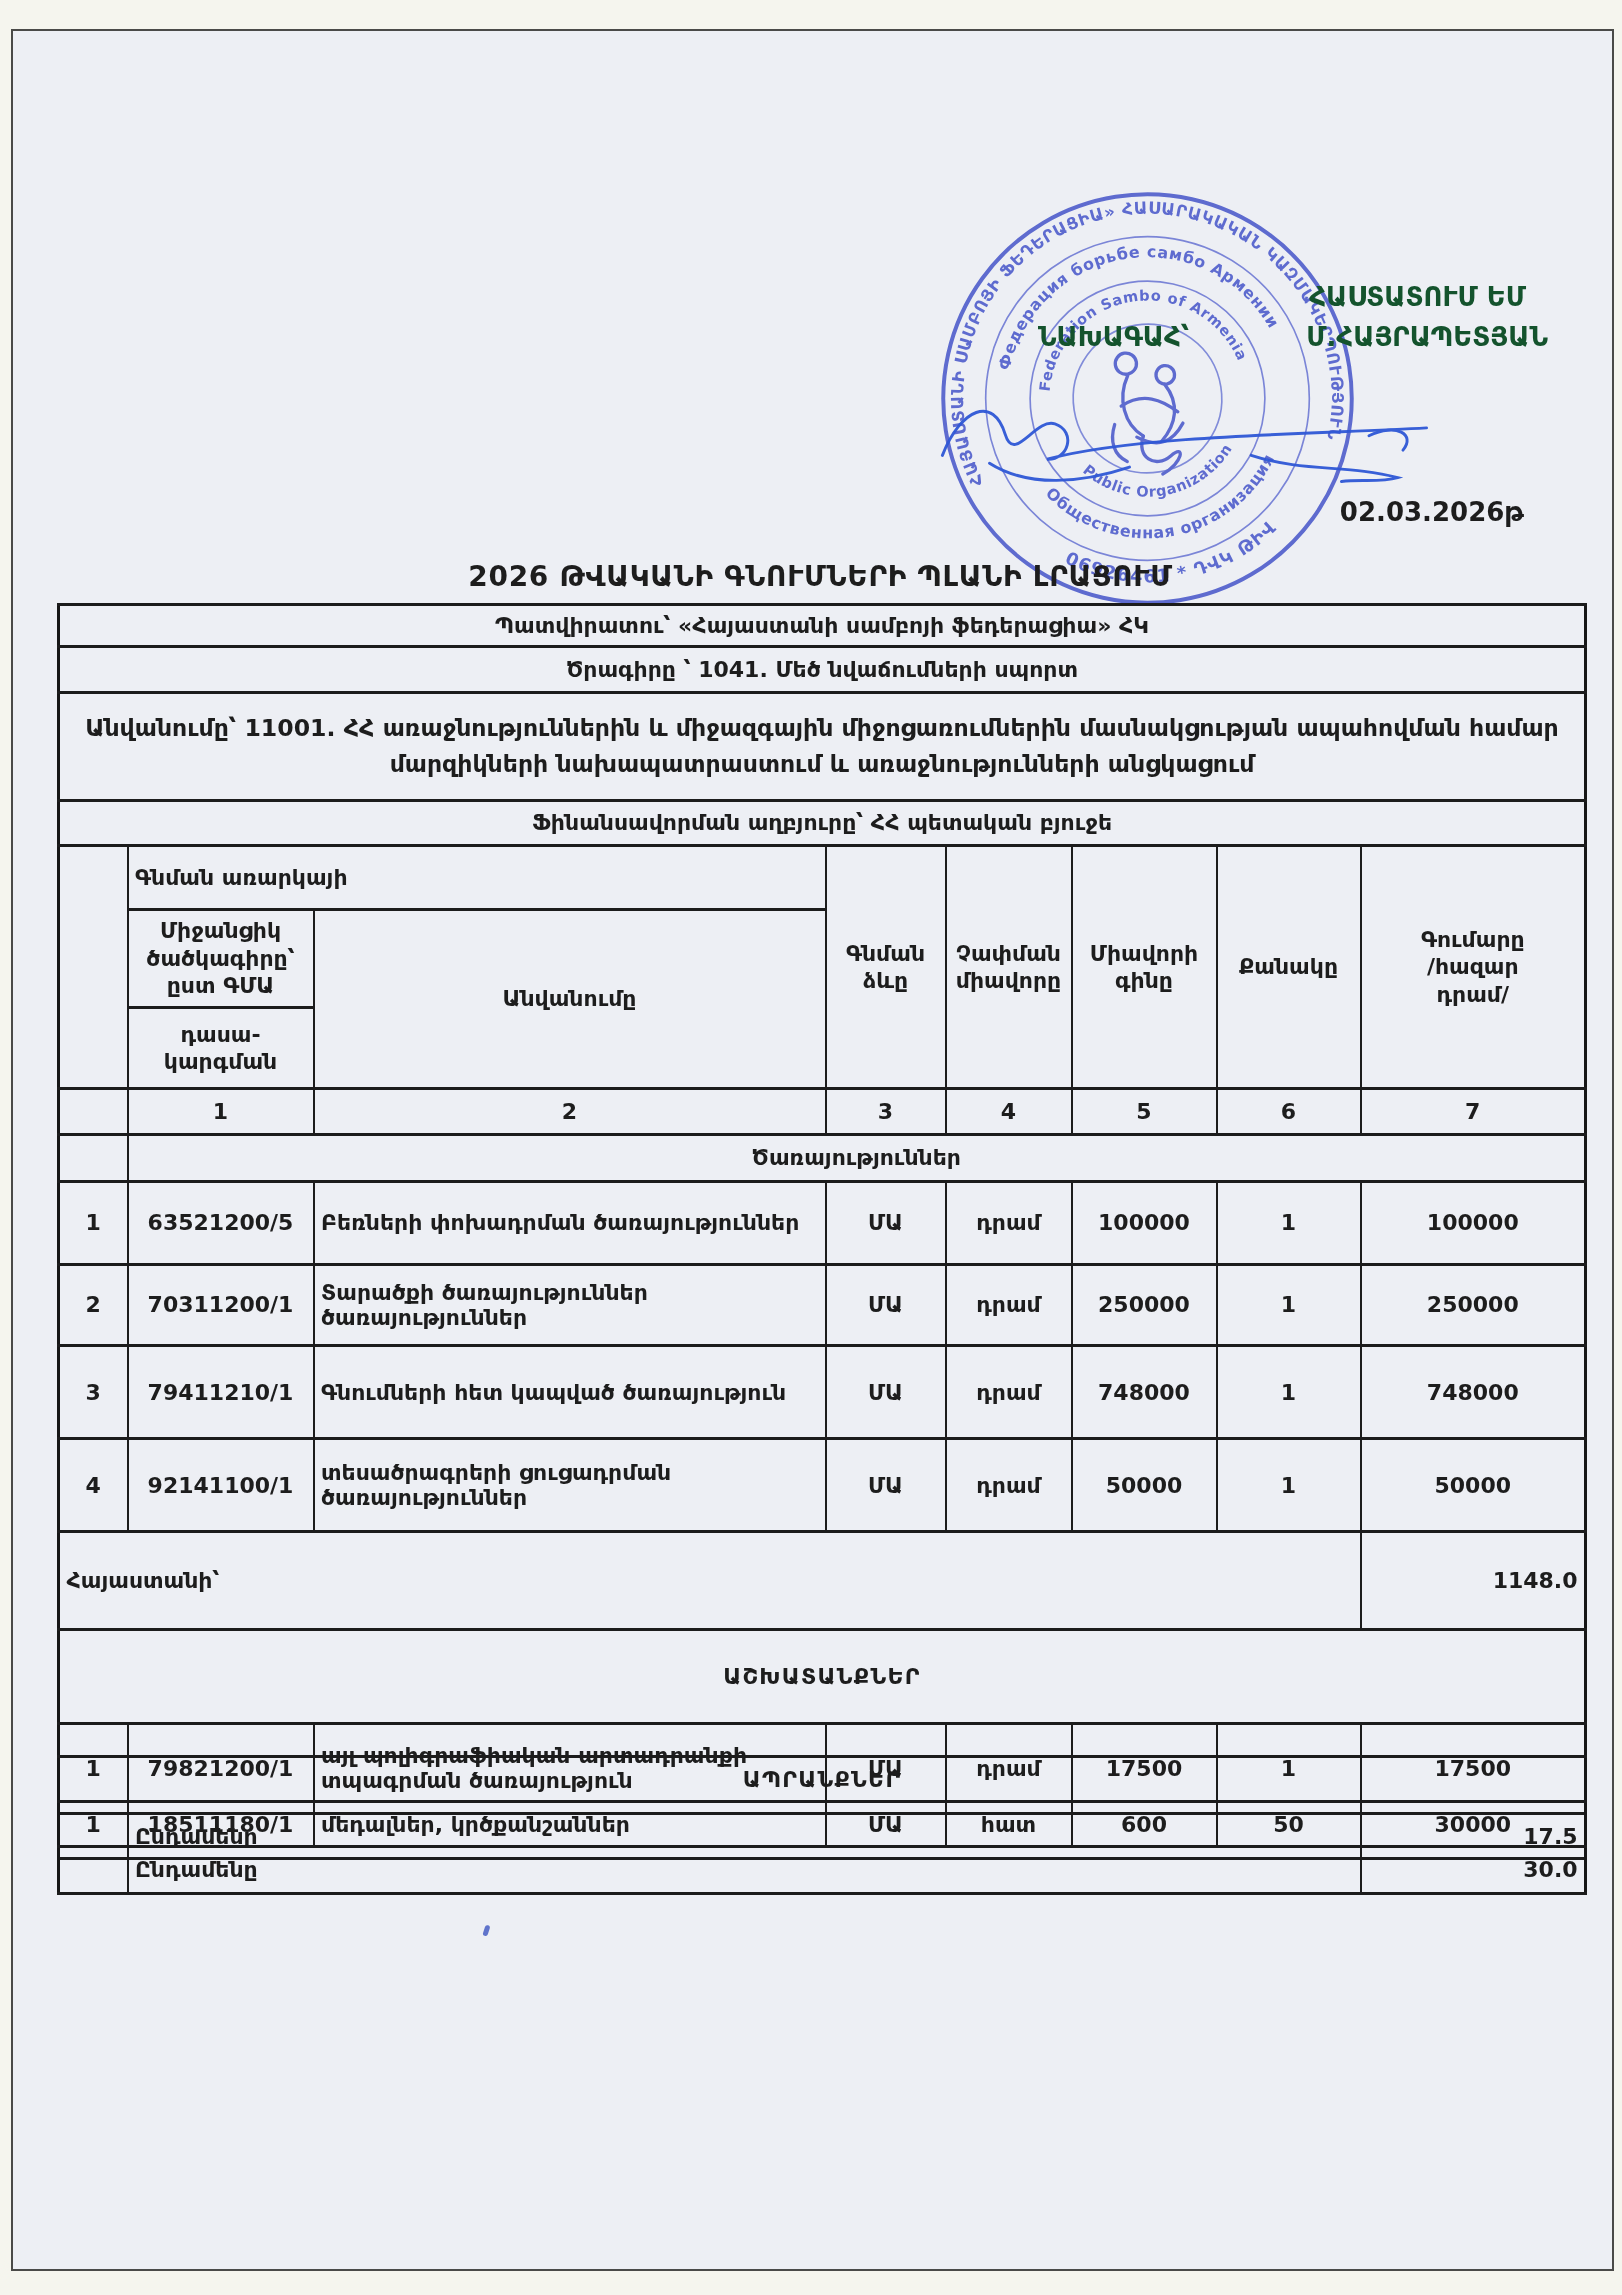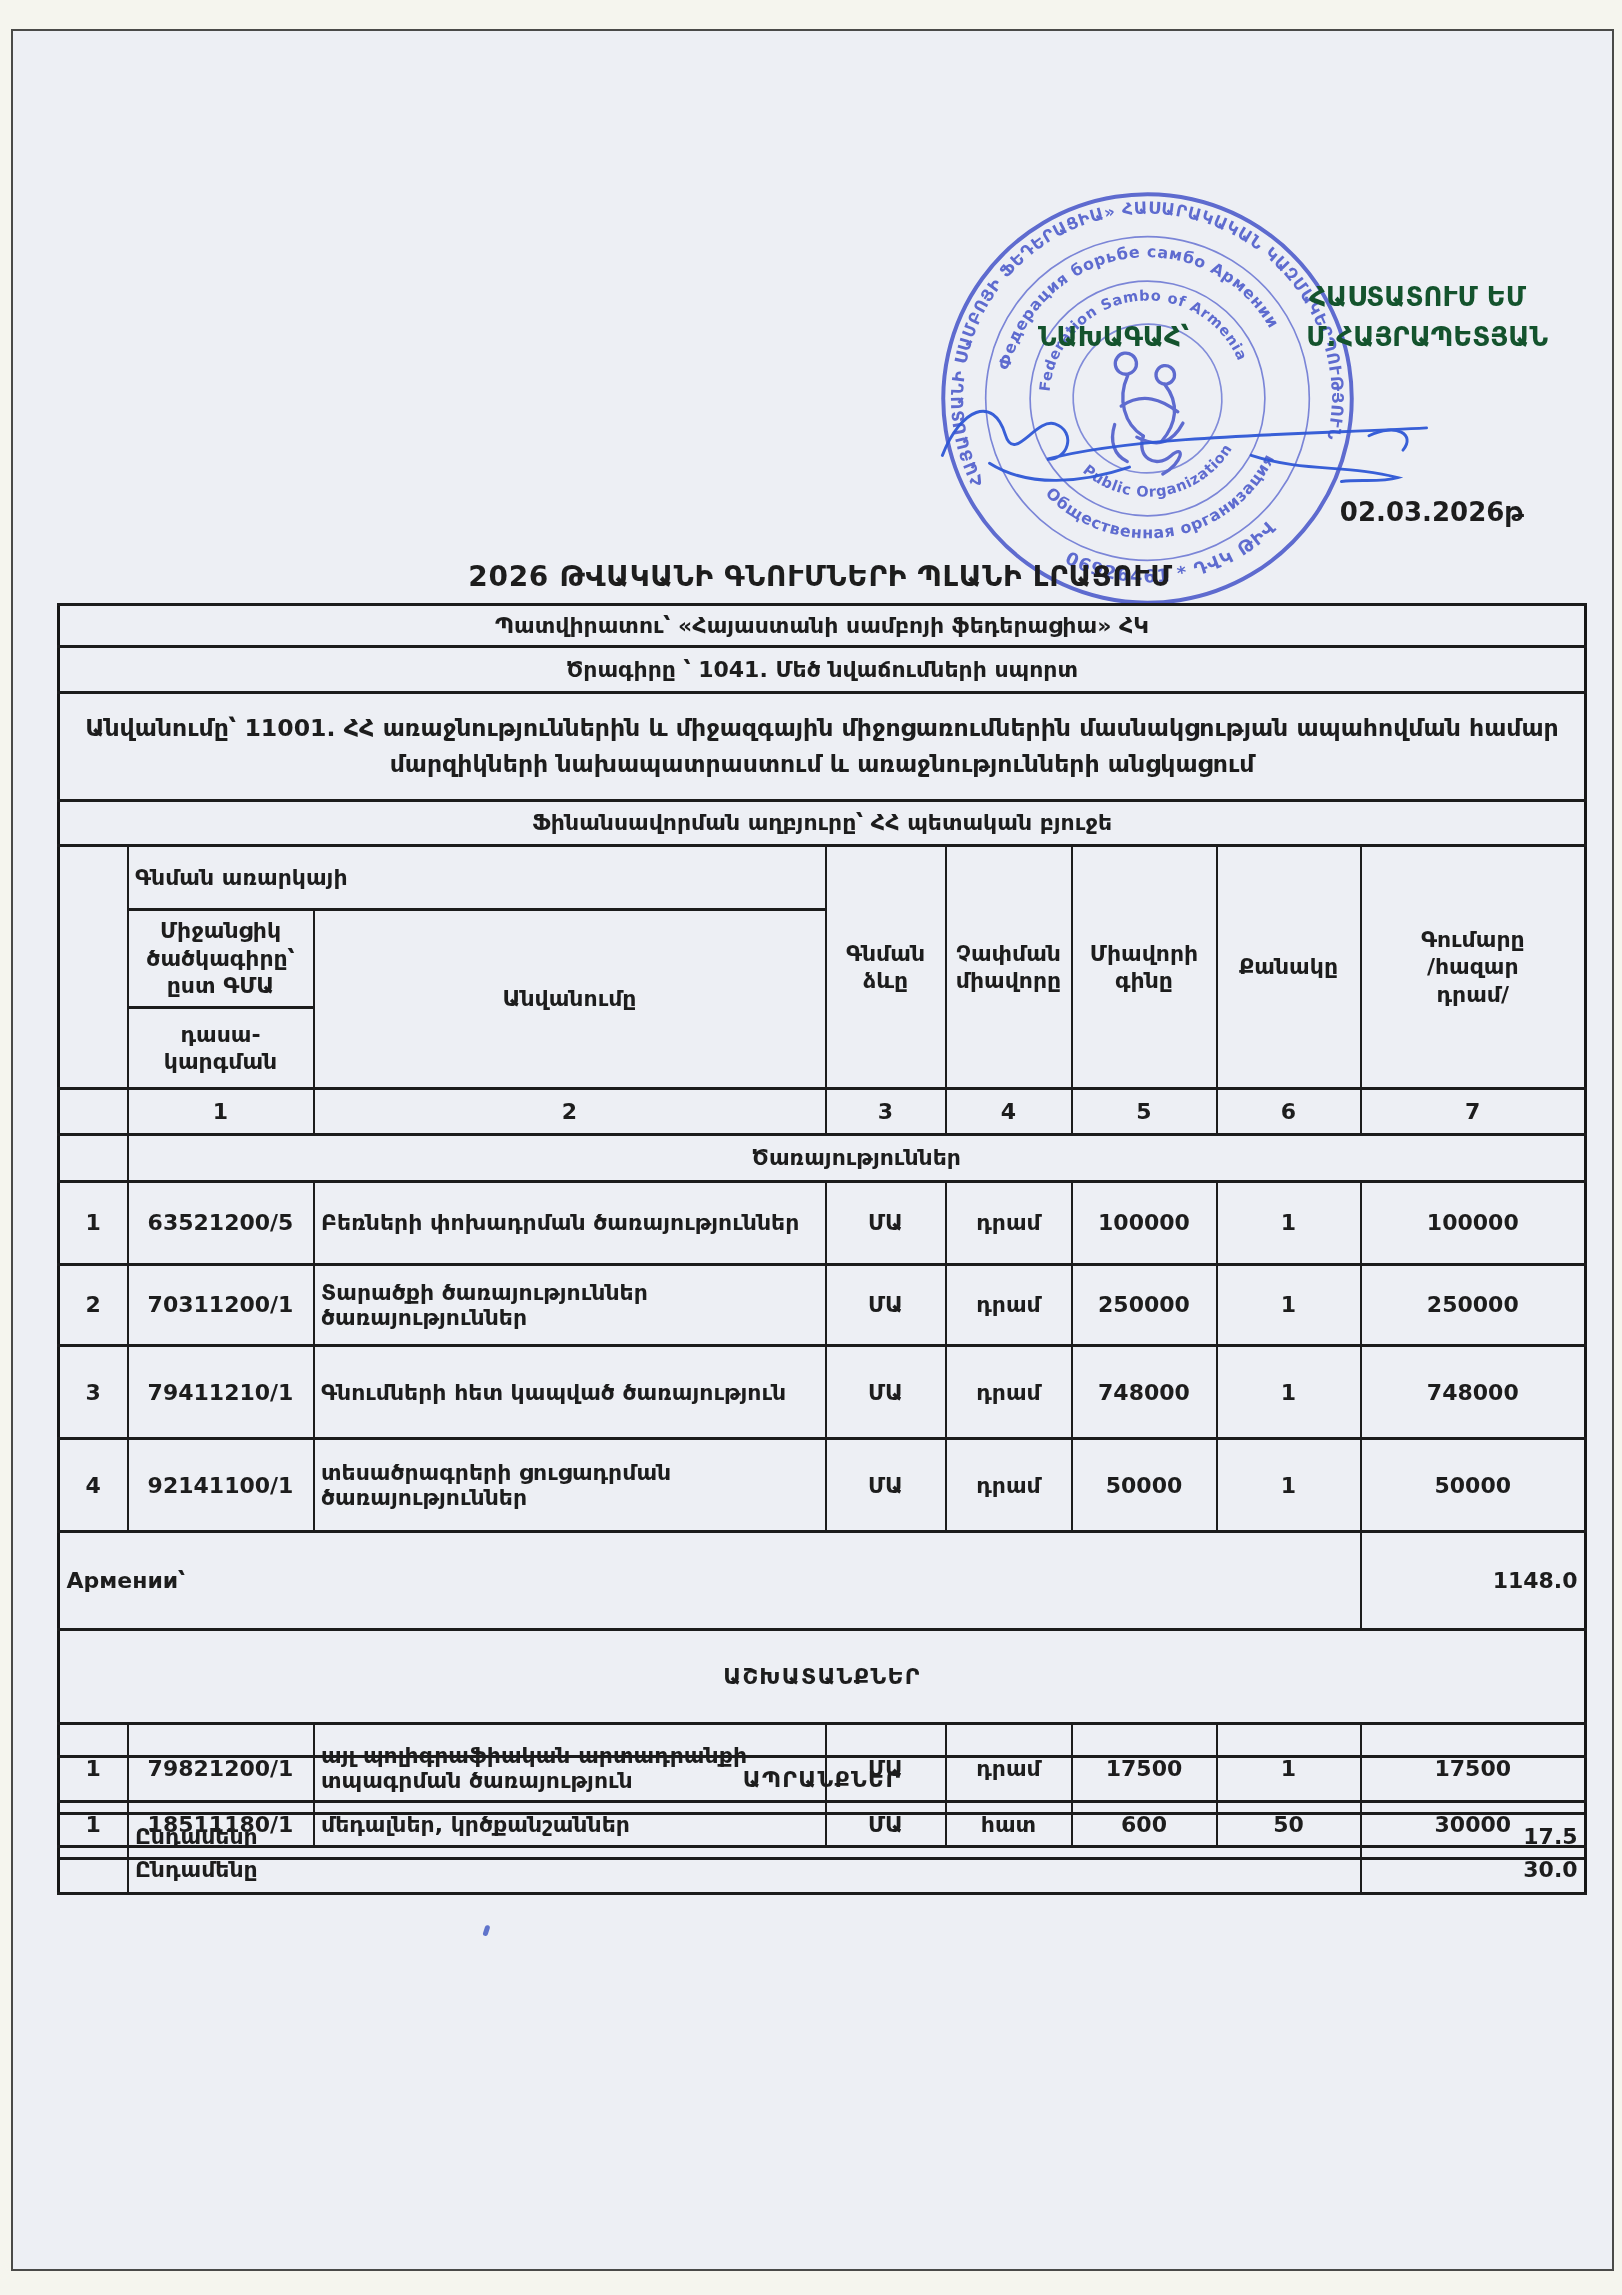--- a/index.html
+++ b/index.html
@@ -221,21 +221,21 @@
     <td class="c">4</td>
     <td class="c">92141100/1</td>
     <td class="l">տեսածրագրերի ցուցադրման ծառայություններ</td>
     <td class="c">ՄԱ</td>
     <td class="c">դրամ</td>
     <td class="c">50000</td>
     <td class="c">1</td>
     <td class="c">50000</td>
   </tr>
   <tr class="h136">
-    <td colspan="7" class="total-lab">Армении՝</td>
+    <td colspan="7" class="total-lab">Հայաստանի՝</td>
     <td class="r total-val">1148.0</td>
   </tr>
   <tr class="h132">
     <td colspan="8" class="banner">ԱՇԽԱՏԱՆՔՆԵՐ</td>
   </tr>
   <tr class="h126">
     <td class="c">1</td>
     <td class="c">79821200/1</td>
     <td class="l">այլ պոլիգրաֆիական արտադրանքի տպագրման ծառայություն</td>
     <td class="c">ՄԱ</td>

